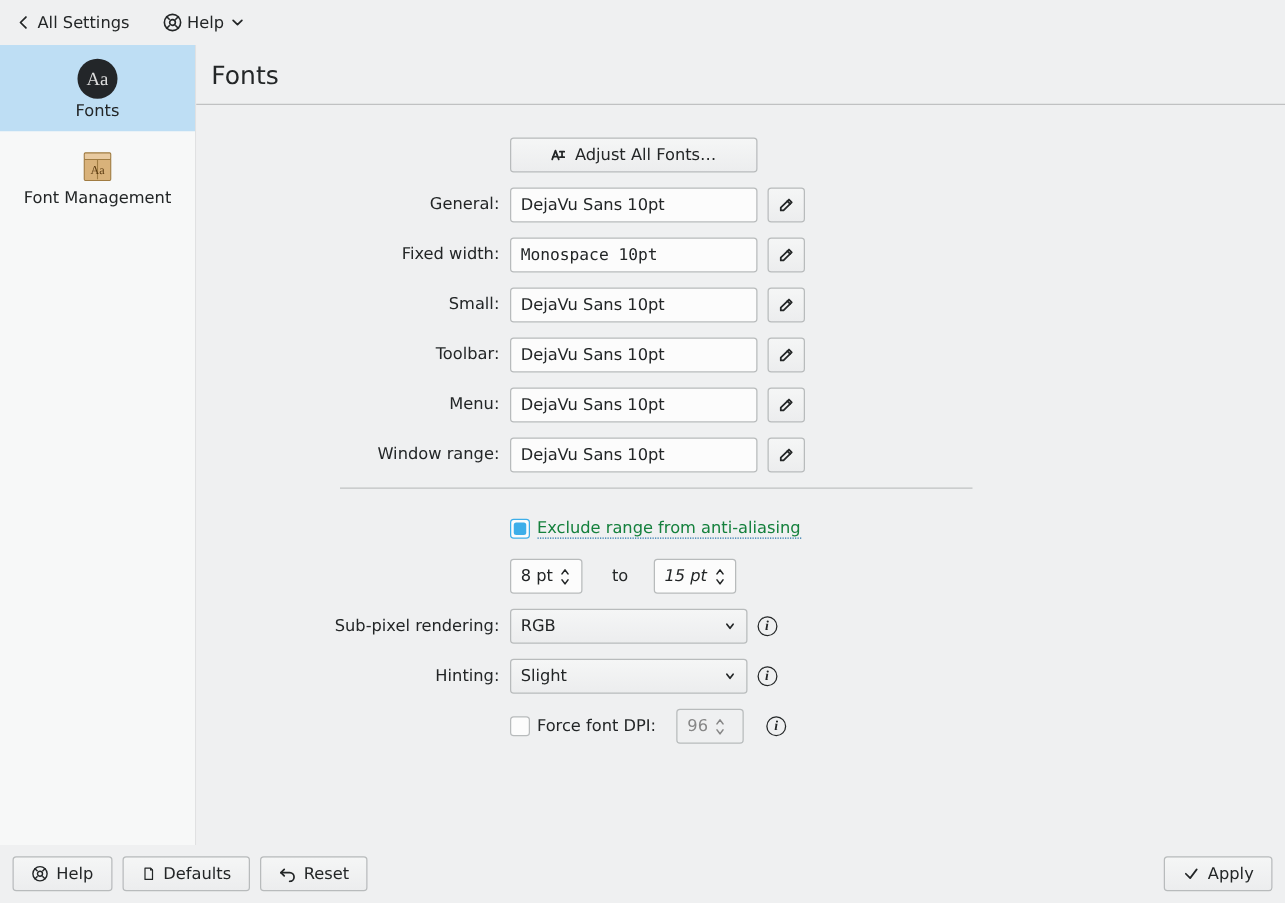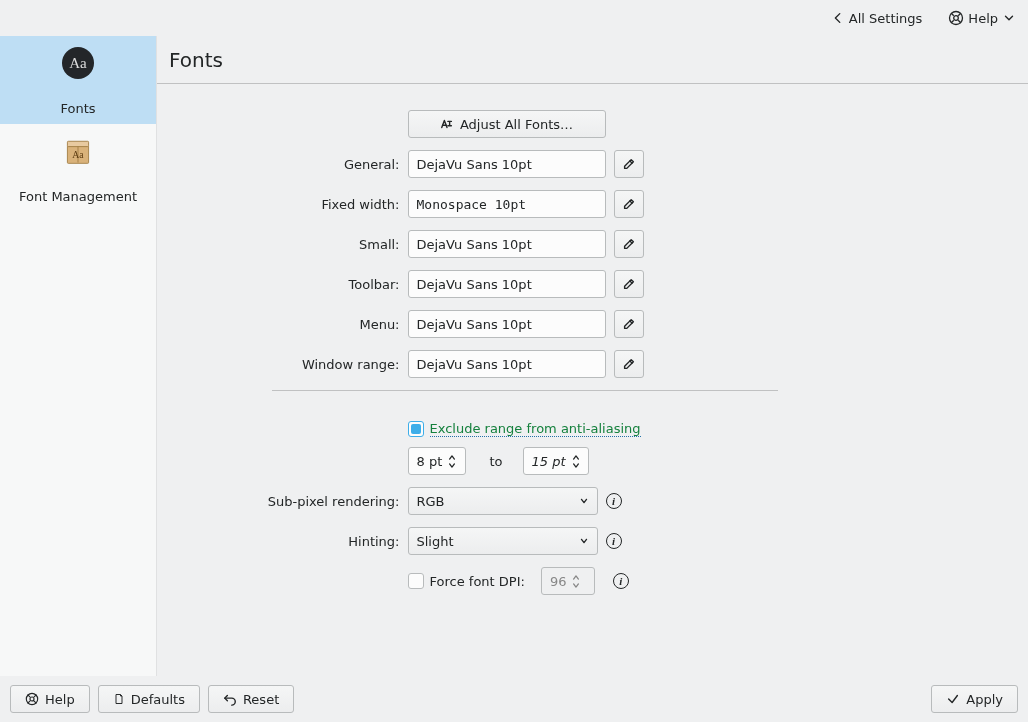--- a/index.html
+++ b/index.html
@@ -25,21 +25,20 @@
     overflow: hidden;
   }
 
   
   .toolbar {
     height: 36px;
     display: flex;
     align-items: center;
     padding: 12px 4px;
     background: var(--bg);
-    justify-content: flex-end;
   }
   .toolbar-item {
     display: inline-flex;
     align-items: center;
     gap: 4px;
     padding: 4px 8px;
     border-radius: 3px;
     cursor: default;
     user-select: none;
   }
@@ -58,21 +57,21 @@
     border-right: 1px solid #e0e1e2;
     display: flex;
     flex-direction: column;
     padding-top: 0;
   }
   .side-item {
     display: flex;
     flex-direction: column;
     align-items: center;
     padding: 10px 4px 8px;
-    gap: 21px;
+    gap: 2px;
     cursor: default;
   }
   .side-item.selected { background: var(--sidebar-selected); }
   .side-icon { width: 34px; height: 34px; display:flex; align-items:center; justify-content:center; }
   .side-label { font-size: 13px; }
 
   
   .main {
     flex: 1;
     display: flex;
@@ -195,21 +194,21 @@
     height:46px;
     display:flex;
     align-items:center;
     justify-content:space-between;
     padding:0 10px;
     background: var(--bg);
   }
   .footer-left, .footer-right { display:flex; gap:8px; }
 
   
-  .row-block { position:relative; display:flex; align-items:flex-end; height:28px; margin-bottom:12px; }
+  .row-block { position:relative; display:flex; align-items:center; height:28px; margin-bottom:12px; }
   .row-block .lbl { position:absolute; right:100%; margin-right:8px; white-space:nowrap; top:50%; transform:translateY(-50%); }
   .row-block .rhs { display:flex; align-items:center; gap:8px; }
 
   .row-block-wide { width: 370px; }
 
   .adjust-row { display:flex; justify-content:flex-start; margin-bottom:12px; }
   .adjust-row .btn { width: 198px; justify-content:center; }
 
   .range-row {
     display:flex; align-items:center;

